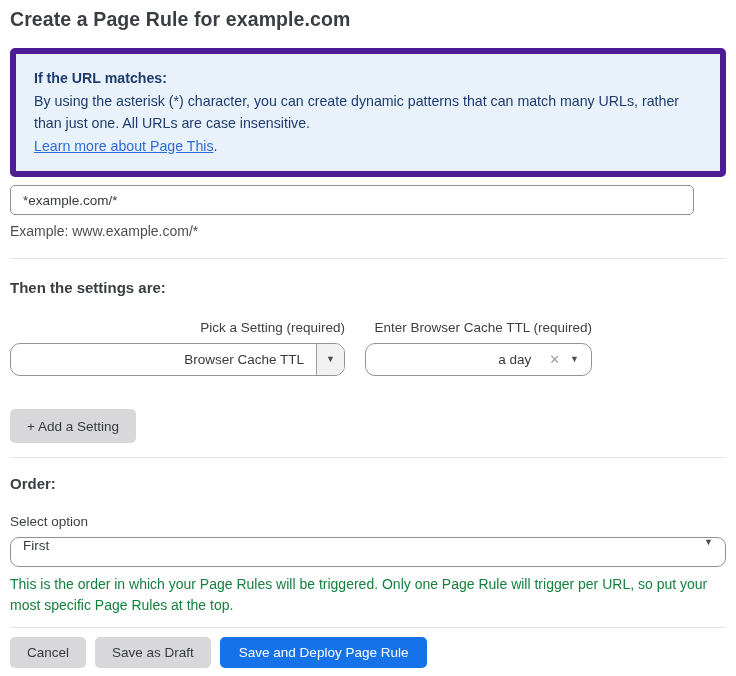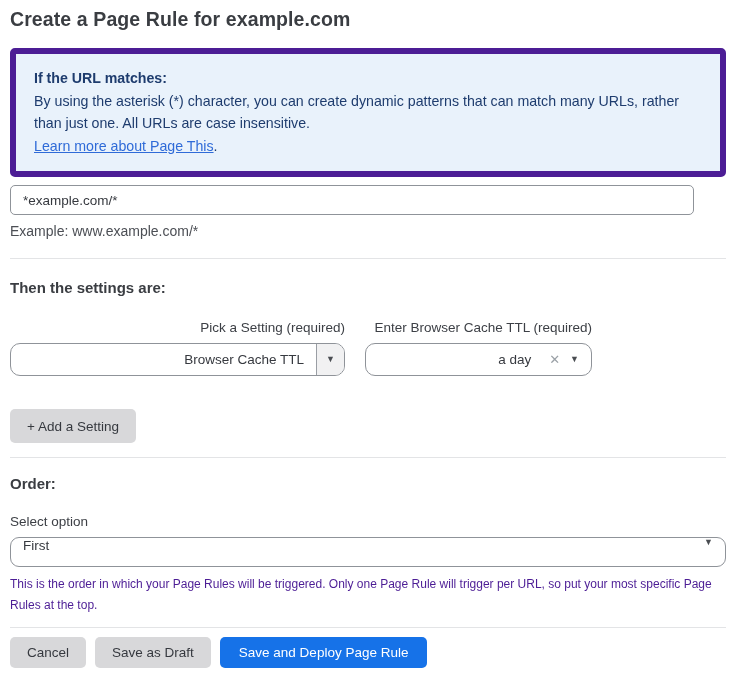--- a/index.html
+++ b/index.html
@@ -93,21 +93,21 @@
     margin-top: 8px;
     width: 716px; height: 30px;
     border: 1px solid #8f9399;
     border-radius: 9px;
     background: #fff;
     display: flex; justify-content: space-between;
     font-size: 13.5px; color: #36393f;
     cursor: pointer;
   }
   .order-helper {
-    margin-top: 7px; font-size: 12px; color: #4c1d95;
+    margin-top: 7px; font-size: 14px; color: #15803d;
     line-height: 20.5px; width: 716px;
   }
 
   hr.divider-order { margin-top: 14px; }
   hr.divider-footer { margin-top: 12px; }
 
   .footer-actions { margin-top: 9px; display: flex; gap: 9px; align-items: center; }
   .primary-btn {
     background: #1672e8;
     border: none; border-radius: 5px;

